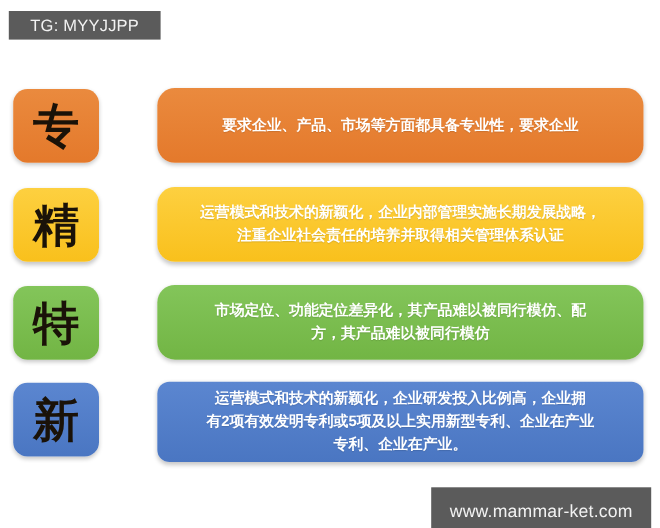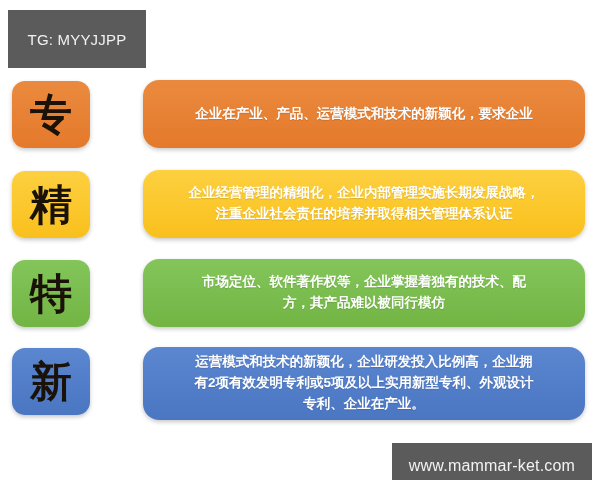--- a/index.html
+++ b/index.html
@@ -25,21 +25,21 @@
     display: flex;
     align-items: center;
     justify-content: center;
     white-space: nowrap;
   }
   #wm-top {
     left: 8px;
     top: 10px;
     width: 130px;
     height: 26px;
-    padding: 16px 4px;
+    padding: 0 4px;
   }
   #wm-bottom {
     left: 392px;
     top: 443px;
     width: 200px;
     height: 46px;
     font-size: 16px;
   }
 
   
@@ -89,66 +89,66 @@
   }
 
   
   #row-zhuan .badge { top: 81px;  height: 67px; }
   #row-zhuan .bar   { top: 80px;  height: 68px; }
   #row-jing  .badge { top: 171px; height: 67px; }
   #row-jing  .bar   { top: 170px; height: 68px; }
   #row-te    .badge { top: 260px; height: 67px; }
   #row-te    .bar   { top: 259px; height: 68px; }
   #row-xin   .badge { top: 348px; height: 67px; }
-  #row-xin   .bar   { top: 347px; height: 73px; }
+  #row-xin   .bar   { top: 347px; height: 73px; border-radius: 11px; }
 
   
   .c-orange { background: linear-gradient(180deg,#ea8a3e 0%, #e4792b 100%); }
   .c-yellow { background: linear-gradient(180deg,#fdd040 0%, #f9c01c 100%); }
   .c-green  { background: linear-gradient(180deg,#83c55a 0%, #72b544 100%); }
   .c-blue   { background: linear-gradient(180deg,#5b86d0 0%, #4a76c2 100%); }
 </style>
 </head>
 <body>
 
 <div class="watermark" id="wm-top">TG: MYYJJPP</div>
 
 <div class="row" id="row-zhuan">
   <div class="badge c-orange">专</div>
   <div class="bar c-orange">
     <div>
-      <span>企业在产业、产品、运营模式和技术的新颖化，要求企业</span>
+      <span>要求企业、产品、市场等方面都具备专业性，要求企业</span>
     </div>
   </div>
 </div>
 
 <div class="row" id="row-jing">
   <div class="badge c-yellow">精</div>
   <div class="bar c-yellow">
     <div>
-      <span>企业经营管理的精细化，企业内部管理实施长期发展战略，</span>
+      <span>运营模式和技术的新颖化，企业内部管理实施长期发展战略，</span>
       <span>注重企业社会责任的培养并取得相关管理体系认证</span>
     </div>
   </div>
 </div>
 
 <div class="row" id="row-te">
   <div class="badge c-green">特</div>
   <div class="bar c-green">
     <div>
-      <span>市场定位、软件著作权等，企业掌握着独有的技术、配</span>
+      <span>市场定位、功能定位差异化，其产品难以被同行模仿、配</span>
       <span>方，其产品难以被同行模仿</span>
     </div>
   </div>
 </div>
 
 <div class="row" id="row-xin">
   <div class="badge c-blue">新</div>
   <div class="bar c-blue">
     <div>
       <span>运营模式和技术的新颖化，企业研发投入比例高，企业拥</span>
-      <span>有2项有效发明专利或5项及以上实用新型专利、外观设计</span>
+      <span>有2项有效发明专利或5项及以上实用新型专利、企业在产业</span>
       <span>专利、企业在产业。</span>
     </div>
   </div>
 </div>
 
 <div class="watermark" id="wm-bottom">www.mammar-ket.com</div>
 
 </body></html>

